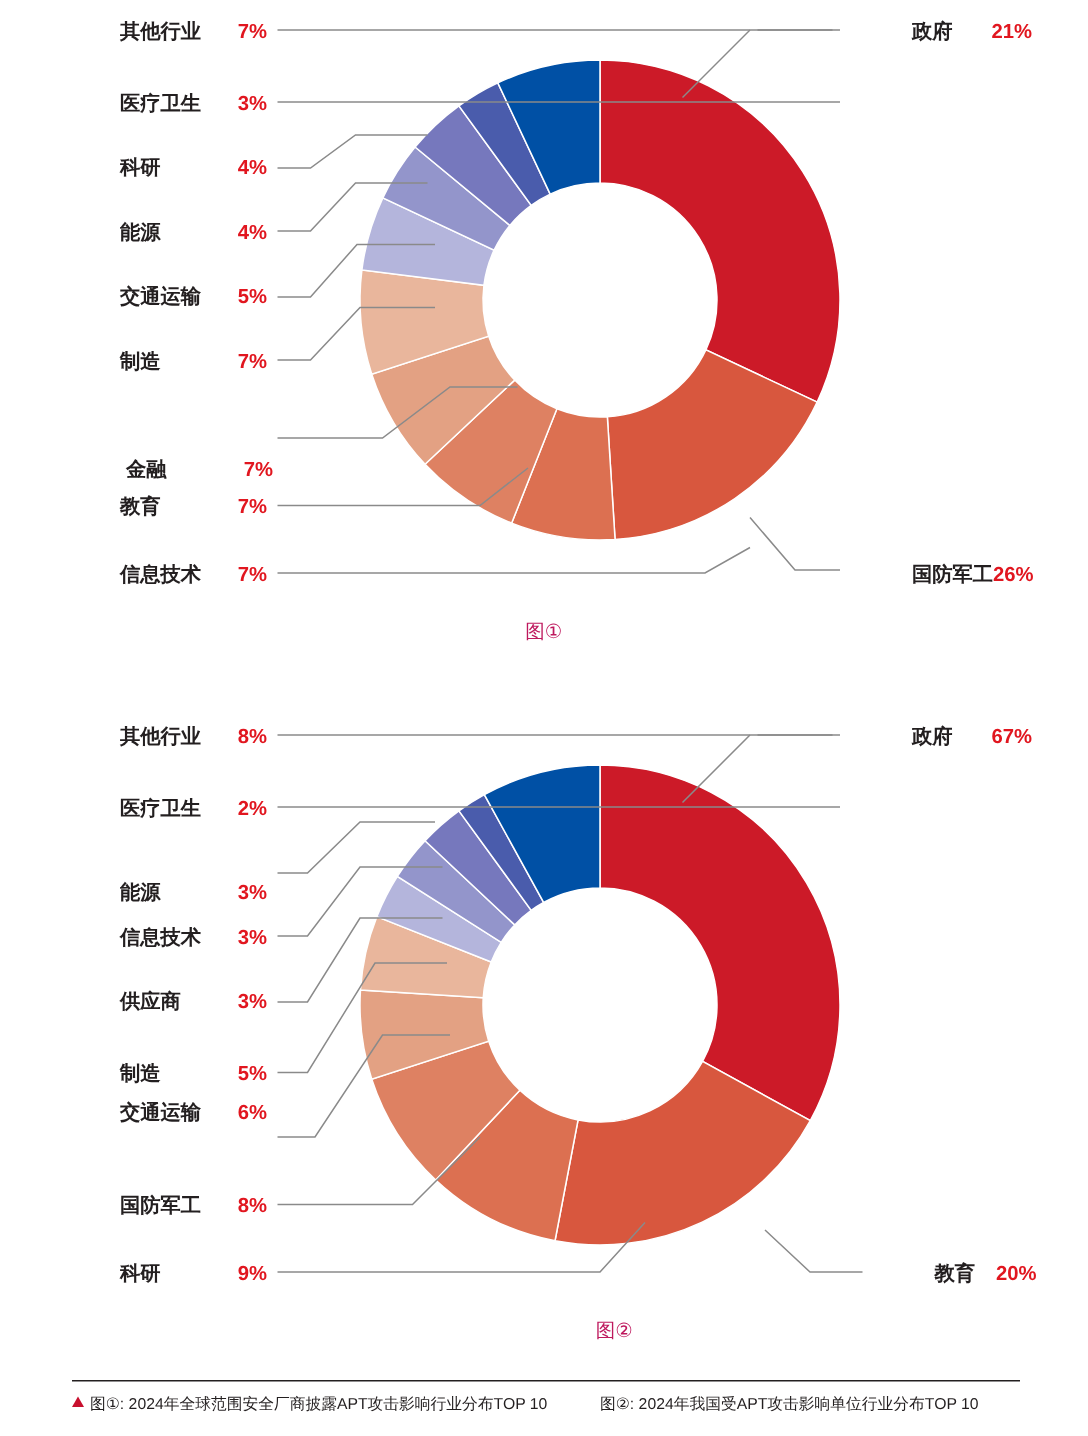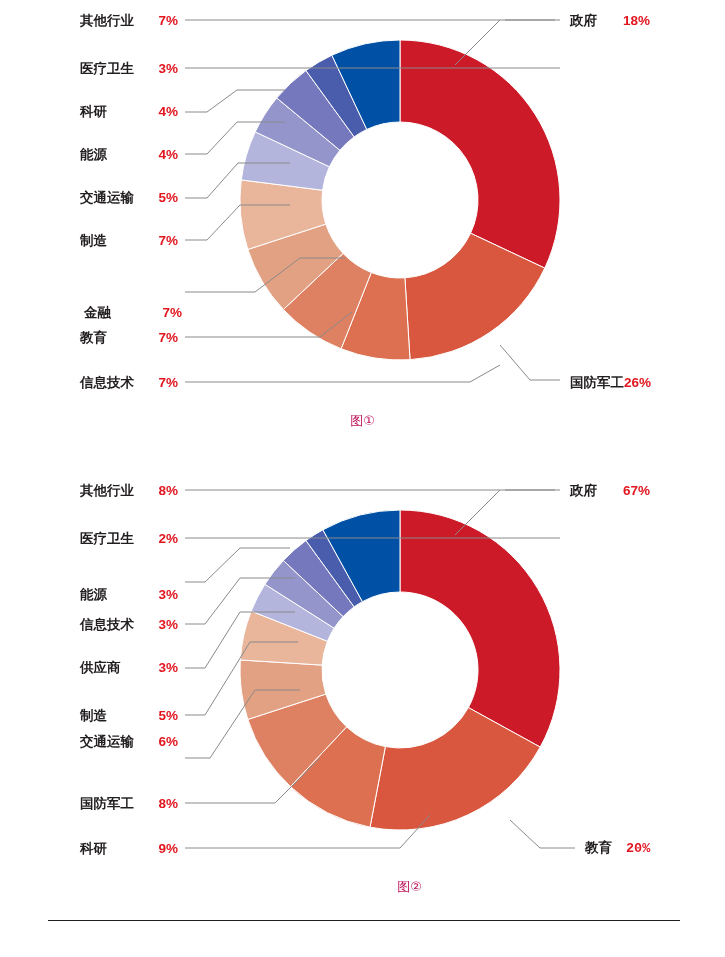--- a/index.html
+++ b/index.html
@@ -59,20 +59,21 @@
   }
   .lbl.left .name {
     width: 64px;
   }
   .lbl.left .pct {
     width: 34px;
     text-align: right;
   }
   .lbl.right .name {
     margin-right: 4px;
+    margin-left: 38px;
   }
 
   .fig-caption {
     position: absolute;
     width: 725px;
     text-align: center;
     font-size: 13px;
     color: #be185d;
     font-weight: normal;
   }
@@ -151,21 +152,21 @@
     <div class="lbl left" style="left:80px; top:14px;"><span class="name">其他行业</span><span class="pct">7%</span></div>
     <div class="lbl left" style="left:80px; top:62px;"><span class="name">医疗卫生</span><span class="pct">3%</span></div>
     <div class="lbl left" style="left:80px; top:105px;"><span class="name">科研</span><span class="pct">4%</span></div>
     <div class="lbl left" style="left:80px; top:148px;"><span class="name">能源</span><span class="pct">4%</span></div>
     <div class="lbl left" style="left:80px; top:191px;"><span class="name">交通运输</span><span class="pct">5%</span></div>
     <div class="lbl left" style="left:80px; top:234px;"><span class="name">制造</span><span class="pct">7%</span></div>
     <div class="lbl left" style="left:84px; top:286px;margin-top:20px;"><span class="name">金融</span><span class="pct">7%</span></div>
     <div class="lbl left" style="left:80px; top:331px;"><span class="name">教育</span><span class="pct">7%</span></div>
     <div class="lbl left" style="left:80px; top:376px;"><span class="name">信息技术</span><span class="pct">7%</span></div>
 
-    <div class="lbl right" style="left:570px; top:14px;"><span class="name">政府</span><span class="pct" style="margin-left:22px;">18%</span></div>
+    <div class="lbl right" style="left:570px; top:14px;"><span class="name">政府</span><span class="pct" style="margin-left:22px;">21%</span></div>
     <div class="lbl right" style="left:570px; top:376px;"><span class="name" style="margin-right:0">国防军工</span><span class="pct">26%</span></div>
 
     <div class="fig-caption" style="top:412px;">图①</div>
   </div>
 
   <div class="chart-block" id="chart-block-2">
     <svg class="chart-svg" viewBox="0 0 725 440">
       <g id="donut2-slices">
           <path d="M 400 40 A 160 160 0 0 1 540.2090688070182 277.08058785627446 L 468.3519210434214 237.5767865799338 A 78 78 0 0 0 400 122 Z" fill="#cc1a28" stroke="#ffffff" stroke-width="1"></path>
           <path d="M 540.2090688070182 277.08058785627446 A 160 160 0 0 1 370.018989666284 357.1659601165902 L 385.3842574623135 276.61840555683773 A 78 78 0 0 0 468.3519210434214 237.5767865799338 Z" fill="#d8573e" stroke="#ffffff" stroke-width="1"></path>
@@ -199,22 +200,26 @@
     <div class="lbl left" style="left:80px; top:62px;"><span class="name">医疗卫生</span><span class="pct">2%</span></div>
     <div class="lbl left" style="left:80px; top:118px;"><span class="name">能源</span><span class="pct">3%</span></div>
     <div class="lbl left" style="left:80px; top:148px;"><span class="name">信息技术</span><span class="pct">3%</span></div>
     <div class="lbl left" style="left:80px; top:191px;"><span class="name">供应商</span><span class="pct">3%</span></div>
     <div class="lbl left" style="left:80px; top:239px;"><span class="name">制造</span><span class="pct">5%</span></div>
     <div class="lbl left" style="left:80px; top:265px;"><span class="name">交通运输</span><span class="pct">6%</span></div>
     <div class="lbl left" style="left:80px; top:327px;"><span class="name">国防军工</span><span class="pct">8%</span></div>
     <div class="lbl left" style="left:80px; top:372px;"><span class="name">科研</span><span class="pct">9%</span></div>
 
     <div class="lbl right" style="left:570px; top:14px;"><span class="name">政府</span><span class="pct" style="margin-left:22px;">67%</span></div>
-    <div class="lbl right" style="left:585px; top:372px;font-family:Liberation Mono, monospace;"><span class="name" style="margin-right:14px;">教育</span><span class="pct">20%</span></div>
+    <div class="lbl right" style="left:585px; top:372px;"><span class="name" style="margin-right:14px;">教育</span><span class="pct">20%</span></div>
 
     <div class="fig-caption" style="top:408px;margin-left:47px;">图②</div>
   </div>
 
   <div class="footer">
     <div class="footer-rule"></div>
+    <div class="footer-items">
+      <div class="footer-item first"><span class="tri"></span><span>图①: 2024年全球范围安全厂商披露APT攻击影响行业分布TOP 10</span></div>
+      <div class="footer-item"><span>图②: 2024年我国受APT攻击影响单位行业分布TOP 10</span></div>
+    </div>
   </div>
 
 </div>
 
 </body></html>

